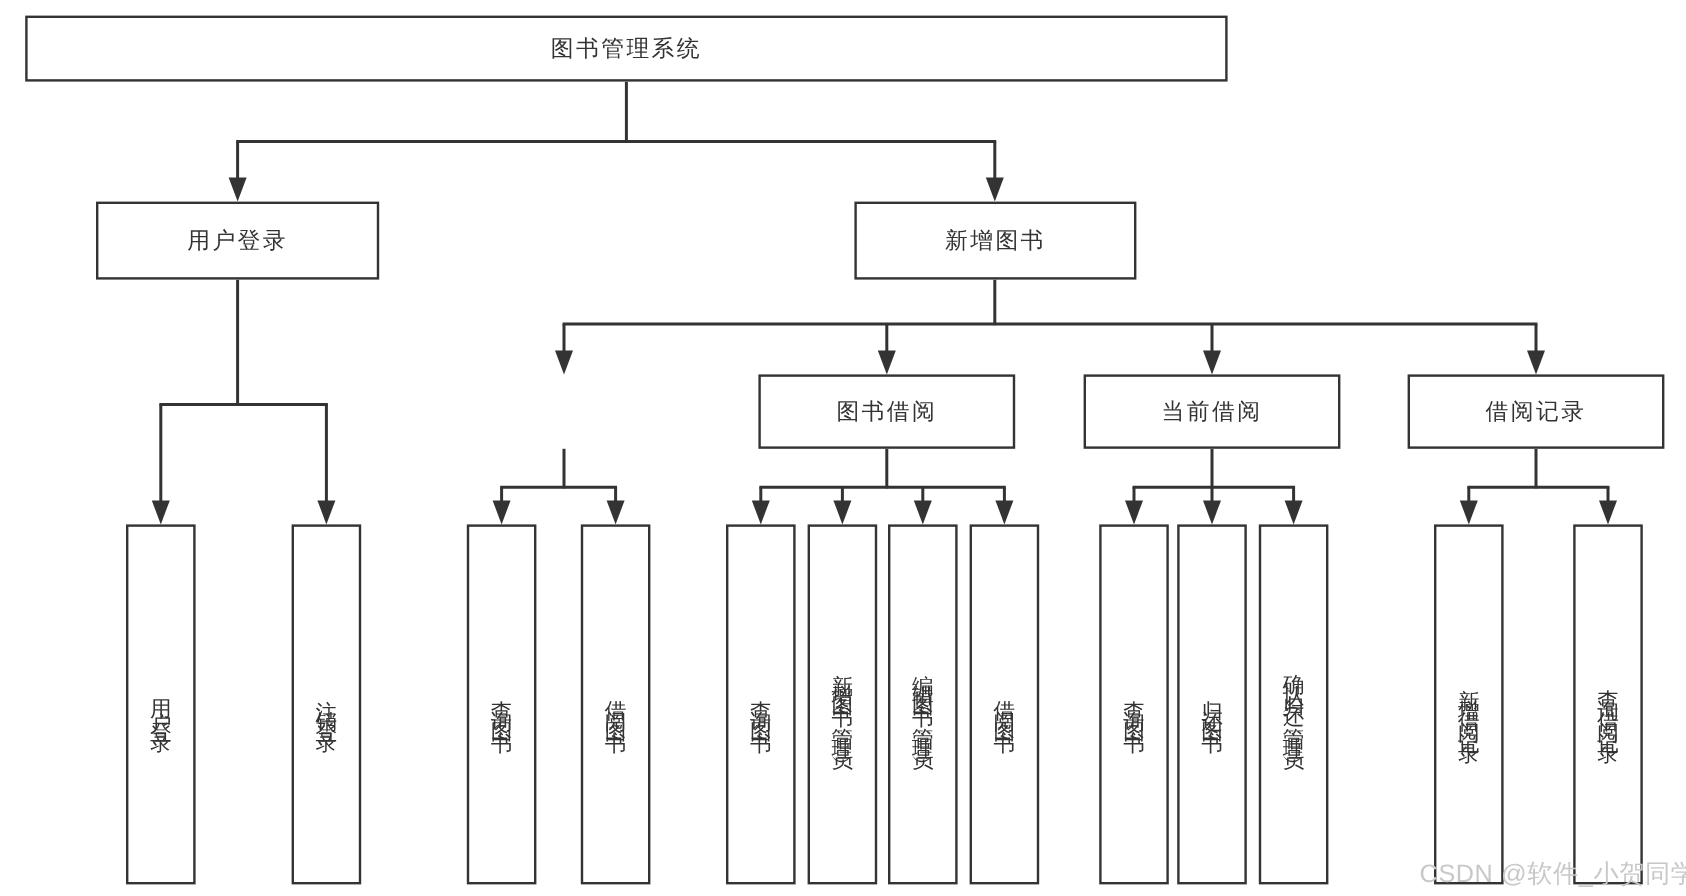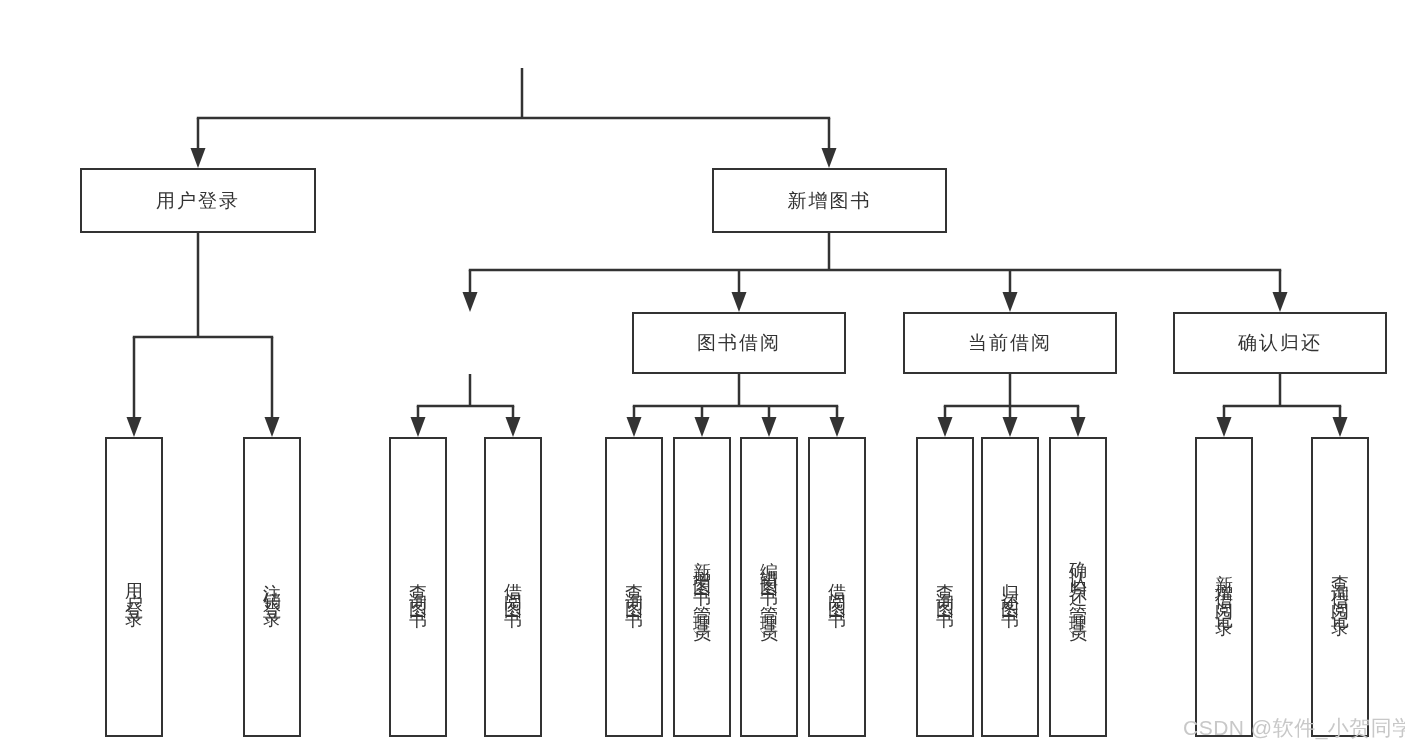--- a/index.html
+++ b/index.html
@@ -86,36 +86,39 @@
       <polygon points="761.5,417 776.5,417 769,437"></polygon>
       <polygon points="829.5,417 844.5,417 837,437"></polygon>
       <polygon points="937.5,417 952.5,417 945,437"></polygon>
       <polygon points="1002.5,417 1017.5,417 1010,437"></polygon>
       <polygon points="1070.5,417 1085.5,417 1078,437"></polygon>
       <polygon points="1216.5,417 1231.5,417 1224,437"></polygon>
       <polygon points="1332.5,417 1347.5,417 1340,437"></polygon>
     </g>
   </svg>
 
+  <div class="box" style="left:21px;top:13px;width:1002px;height:55px">
+    <span class="hlabel">图书管理系统</span>
+  </div>
 
   <div class="box" style="left:80px;top:168px;width:236px;height:65px">
     <span class="hlabel">用户登录</span>
   </div>
   <div class="box" style="left:712px;top:168px;width:235px;height:65px">
     <span class="hlabel">新增图书</span>
   </div>
 
   <div class="box" style="left:903px;top:312px;width:214px;height:62px">
     <span class="hlabel">当前借阅</span>
   </div>
   <div class="box" style="left:632px;top:312px;width:214px;height:62px">
     <span class="hlabel">图书借阅</span>
   </div>
   <div class="box" style="left:1173px;top:312px;width:214px;height:62px">
-    <span class="hlabel">确认归还</span>
+    <span class="hlabel">借阅记录</span>
   </div>
 
   <div class="box" style="left:105px;top:437px;width:58px;height:300px">
     <span class="vlabel">用户登录</span>
   </div>
   <div class="box" style="left:243px;top:437px;width:58px;height:300px">
     <span class="vlabel">注销登录</span>
   </div>
 
   <div class="box" style="left:389px;top:437px;width:58px;height:300px">

